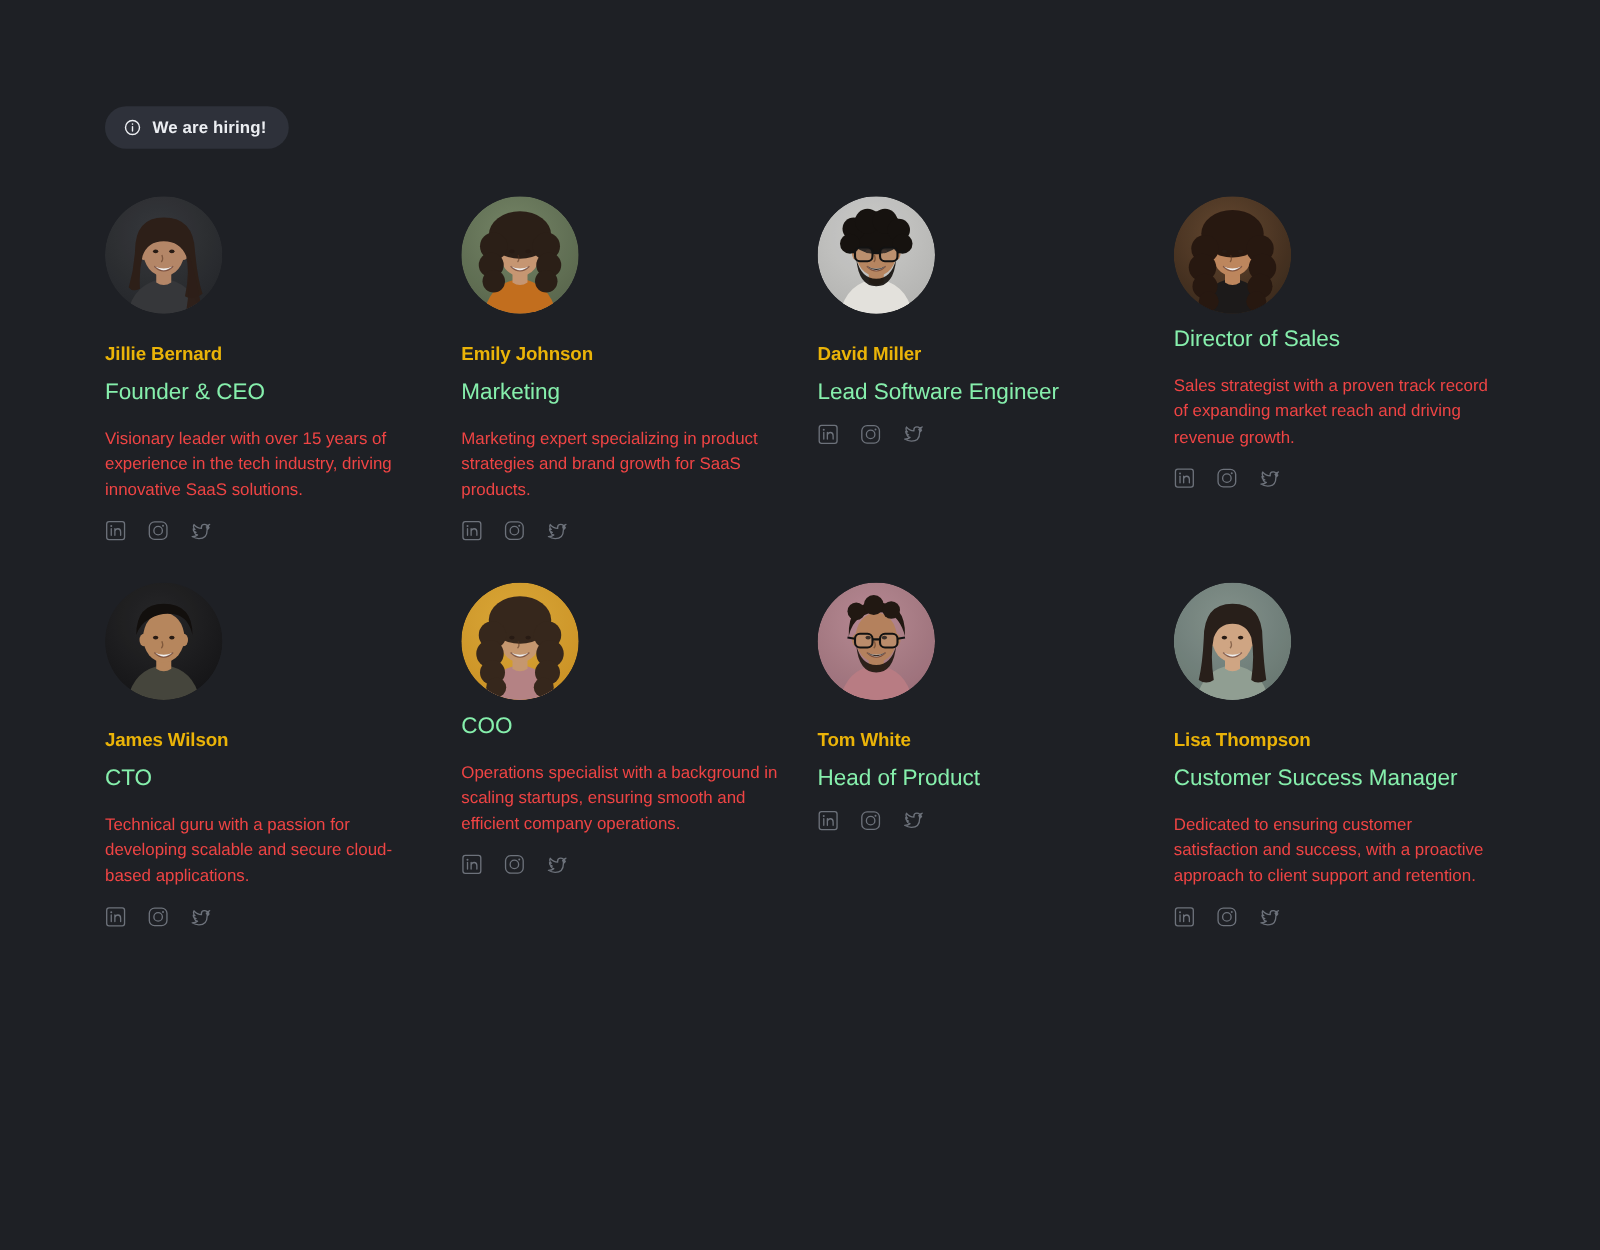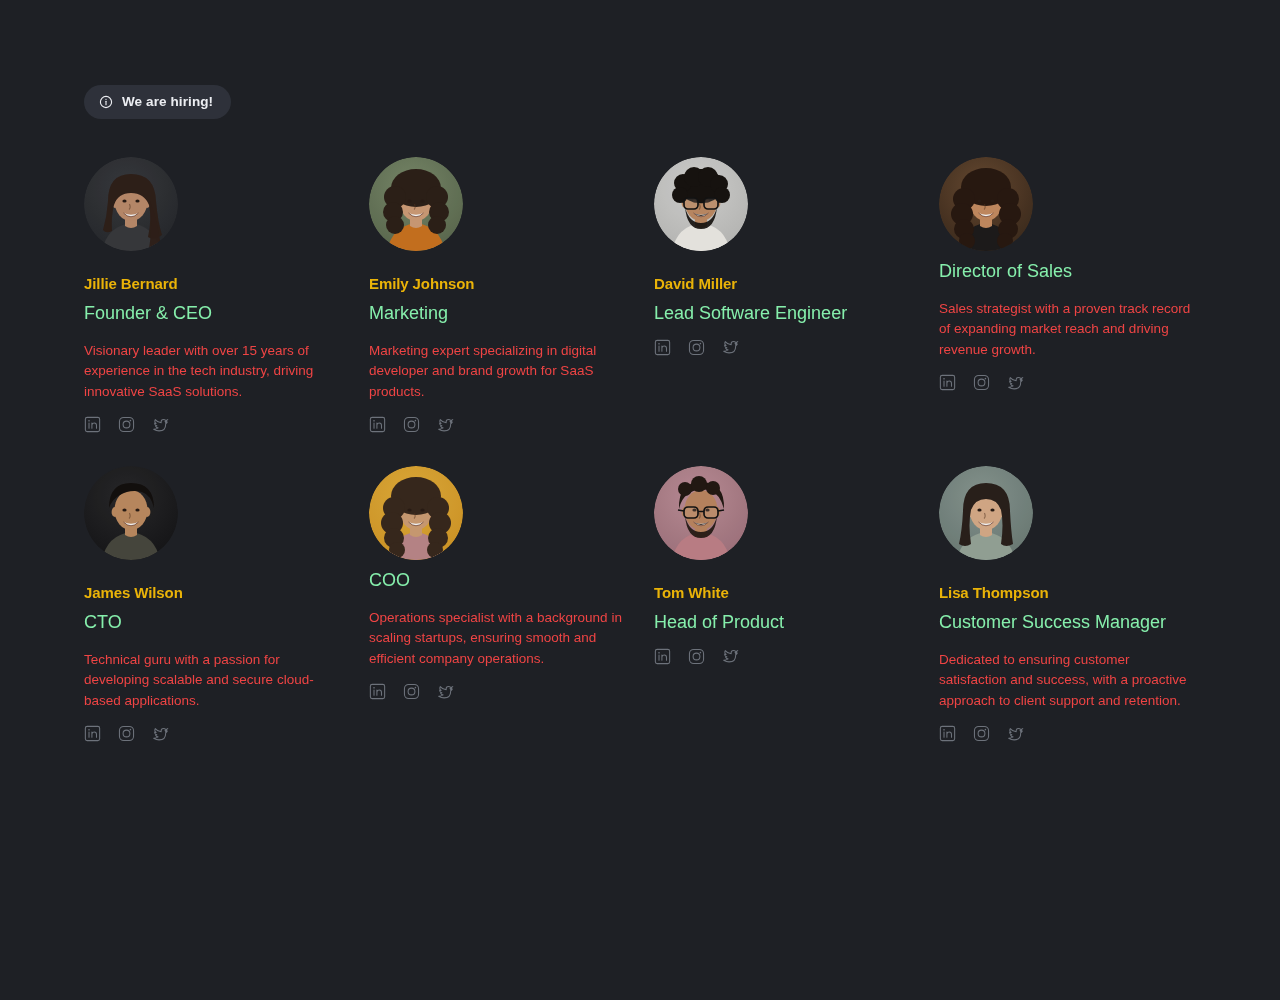--- a/index.html
+++ b/index.html
@@ -246,21 +246,21 @@
       <path d="M45.5 47 q1.5 4 -0.5 5.5" stroke="rgba(90,55,35,0.55)" stroke-width="1.1" fill="none"></path>
       <path d="M39.5 56 q7.5 7 15 0 q-7.5 3.5 -15 0 z" fill="#ffffff"></path>
       <path d="M39.5 56 q7.5 7.5 15 0" stroke="rgba(90,45,35,0.6)" stroke-width="1" fill="none"></path>
 
       <rect width="94" height="94" fill="rgba(0,0,0,0.06)"></rect>
     </g>
   </svg>
           </div>
           <div class="member-name">Emily Johnson</div>
           <div class="member-role">Marketing</div>
-          <div class="member-bio">Marketing expert specializing in digital developer and brand growth for SaaS products.</div>
+          <div class="member-bio">Marketing expert specializing in product strategies and brand growth for SaaS products.</div>
           <div class="socials">
             <span class="social-link" title="LinkedIn">
               <svg viewBox="0 0 20 20" width="17" height="17" fill="none" stroke="currentColor" stroke-width="1.25">
       <rect x="1.6" y="1.6" width="16.8" height="16.8" rx="2.2"></rect>
       <line x1="5.9" y1="8.2" x2="5.9" y2="14.4" stroke-linecap="round"></line>
       <circle cx="5.9" cy="5.7" r="0.95" fill="currentColor" stroke="none"></circle>
       <path d="M9.3 14.4 L9.3 8.2 M9.3 10.4 q0.6 -2.2 2.9 -2.2 q2.5 0 2.5 3 l0 3.2" stroke-linecap="round" stroke-linejoin="round"></path>
     </svg>
             </span>
             <span class="social-link" title="Instagram">

